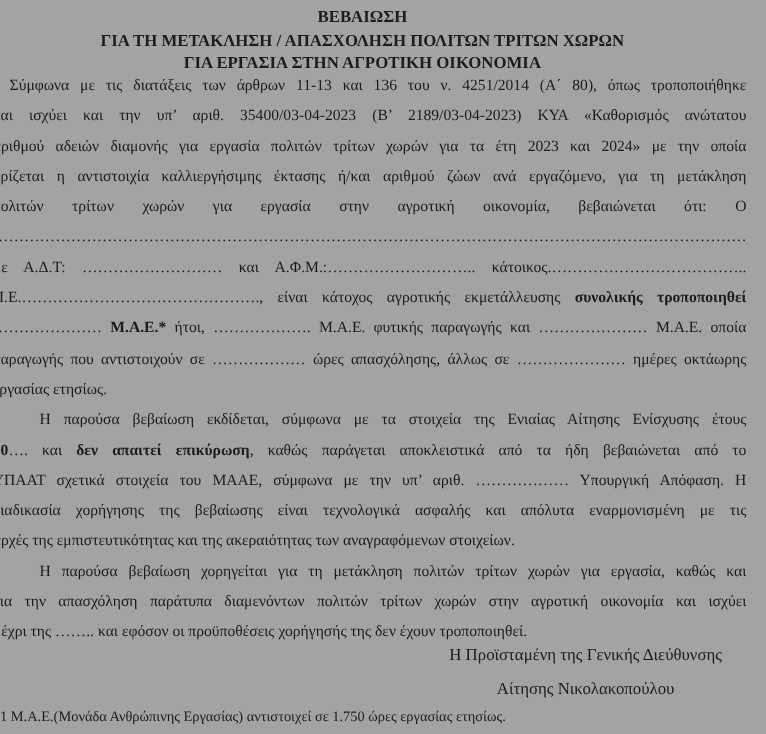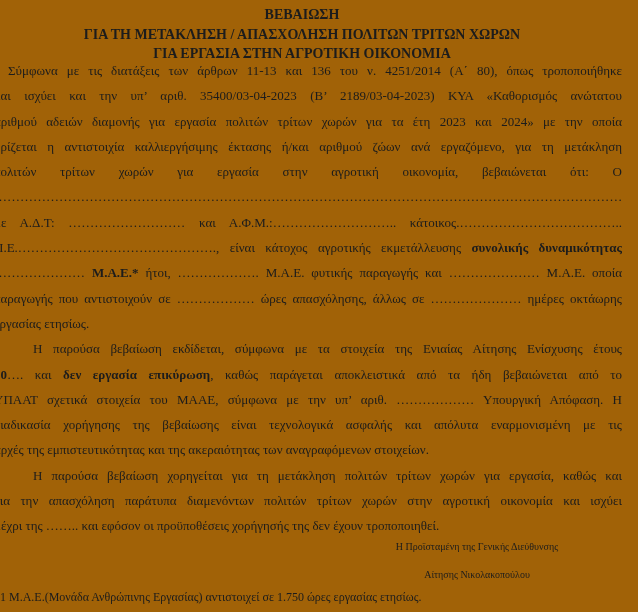--- a/index.html
+++ b/index.html
@@ -1,21 +1,21 @@
 <!DOCTYPE html>
 <html lang="el"><head>
 <meta charset="utf-8">
 <style>
   html, body { margin: 0; padding: 0; background: #e8e8e8; }
   #page {
     position: relative;
     width: 638px;
     height: 612px;
     margin: 0 auto;
-    background: #a16207;
+    background: #a3a3a3;
     color: #1c1c1c;
     font-family: "Liberation Serif", "DejaVu Serif", serif;
     overflow: hidden;
     text-decoration: underline;
   }
   .title {
     position: absolute;
     top: 5px;
     left: -6px;
     right: 28px;
@@ -39,24 +39,24 @@
     text-align-last: justify;
     white-space: nowrap;
   }
   .ln.endp { text-align-last: left; }
   .ind1 { text-indent: 14px; }
   .ind2 { text-indent: 39px; }
   .b { font-weight: bold; }
   .sig {
     position: absolute;
     top: 533px;
-    left: 327px;
+    left: 338px;
     width: 300px;
     text-align: center;
-    font-size: 10px;
+    font-size: 14px;
     line-height: 28px;
   }
   .foot {
     position: absolute;
     top: 589px;
     left: -6px;
     width: 628px;
     font-size: 12px;
     line-height: 16px;
     white-space: nowrap;
@@ -74,26 +74,26 @@
   </div>
 
   <div class="body-block">
     <div class="ln ind1">Σύμφωνα με τις διατάξεις των άρθρων 11-13 και 136 του ν. 4251/2014 (Α΄ 80), όπως τροποποιήθηκε</div>
     <div class="ln">και ισχύει και την υπ’ αριθ. 35400/03-04-2023 (Β’ 2189/03-04-2023) ΚΥΑ «Καθορισμός ανώτατου</div>
     <div class="ln">αριθμού αδειών διαμονής για εργασία πολιτών τρίτων χωρών για τα έτη 2023 και 2024» με την οποία</div>
     <div class="ln">ορίζεται η αντιστοιχία καλλιεργήσιμης έκτασης ή/και αριθμού ζώων ανά εργαζόμενο, για τη μετάκληση</div>
     <div class="ln">πολιτών τρίτων χωρών για εργασία στην αγροτική οικονομία, βεβαιώνεται ότι: Ο</div>
     <div class="ln endp">………………………………………………………………………………………………………………………………………………………………………του………………………………..</div>
     <div class="ln">με Α.Δ.Τ: ……………………… και Α.Φ.Μ.:……………………….. κάτοικος.………………………………..</div>
-    <div class="ln"><span>Π.Ε.………………………………………., είναι κάτοχος αγροτικής εκμετάλλευσης </span><span class="b">συνολικής δυναμικότητας</span></div>
+    <div class="ln"><span>Π.Ε.………………………………………., είναι κάτοχος αγροτικής εκμετάλλευσης </span><span class="b">συνολικής τροποποιηθεί</span></div>
     <div class="ln"><span>………………… </span><span class="b">Μ.Α.Ε.*</span><span> ήτοι, ………………. Μ.Α.Ε. φυτικής παραγωγής και ………………… Μ.Α.Ε. οποία</span></div>
     <div class="ln">παραγωγής που αντιστοιχούν σε ……………… ώρες απασχόλησης, άλλως σε ………………… ημέρες οκτάωρης</div>
     <div class="ln endp">εργασίας ετησίως.</div>
     <div class="ln ind2">Η παρούσα βεβαίωση εκδίδεται, σύμφωνα με τα στοιχεία της Ενιαίας Αίτησης Ενίσχυσης έτους</div>
-    <div class="ln"><span class="b">20</span><span>…. και </span><span class="b">δεν εργασία επικύρωση</span><span>, καθώς παράγεται αποκλειστικά από τα ήδη βεβαιώνεται από το</span></div>
+    <div class="ln"><span class="b">20</span><span>…. και </span><span class="b">δεν απαιτεί επικύρωση</span><span>, καθώς παράγεται αποκλειστικά από τα ήδη βεβαιώνεται από το</span></div>
     <div class="ln">ΥΠΑΑΤ σχετικά στοιχεία του ΜΑΑΕ, σύμφωνα με την υπ’ αριθ. ……………… Υπουργική Απόφαση. Η</div>
     <div class="ln">διαδικασία χορήγησης της βεβαίωσης είναι τεχνολογικά ασφαλής και απόλυτα εναρμονισμένη με τις</div>
     <div class="ln endp">αρχές της εμπιστευτικότητας και της ακεραιότητας των αναγραφόμενων στοιχείων.</div>
     <div class="ln ind2">Η παρούσα βεβαίωση χορηγείται για τη μετάκληση πολιτών τρίτων χωρών για εργασία, καθώς και</div>
     <div class="ln">για την απασχόληση παράτυπα διαμενόντων πολιτών τρίτων χωρών στην αγροτική οικονομία και ισχύει</div>
     <div class="ln endp">μέχρι της …….. και εφόσον οι προϋποθέσεις χορήγησής της δεν έχουν τροποποιηθεί.</div>
   </div>
 
   <div class="sig">
     <div>Η Προϊσταμένη της Γενικής Διεύθυνσης</div>

